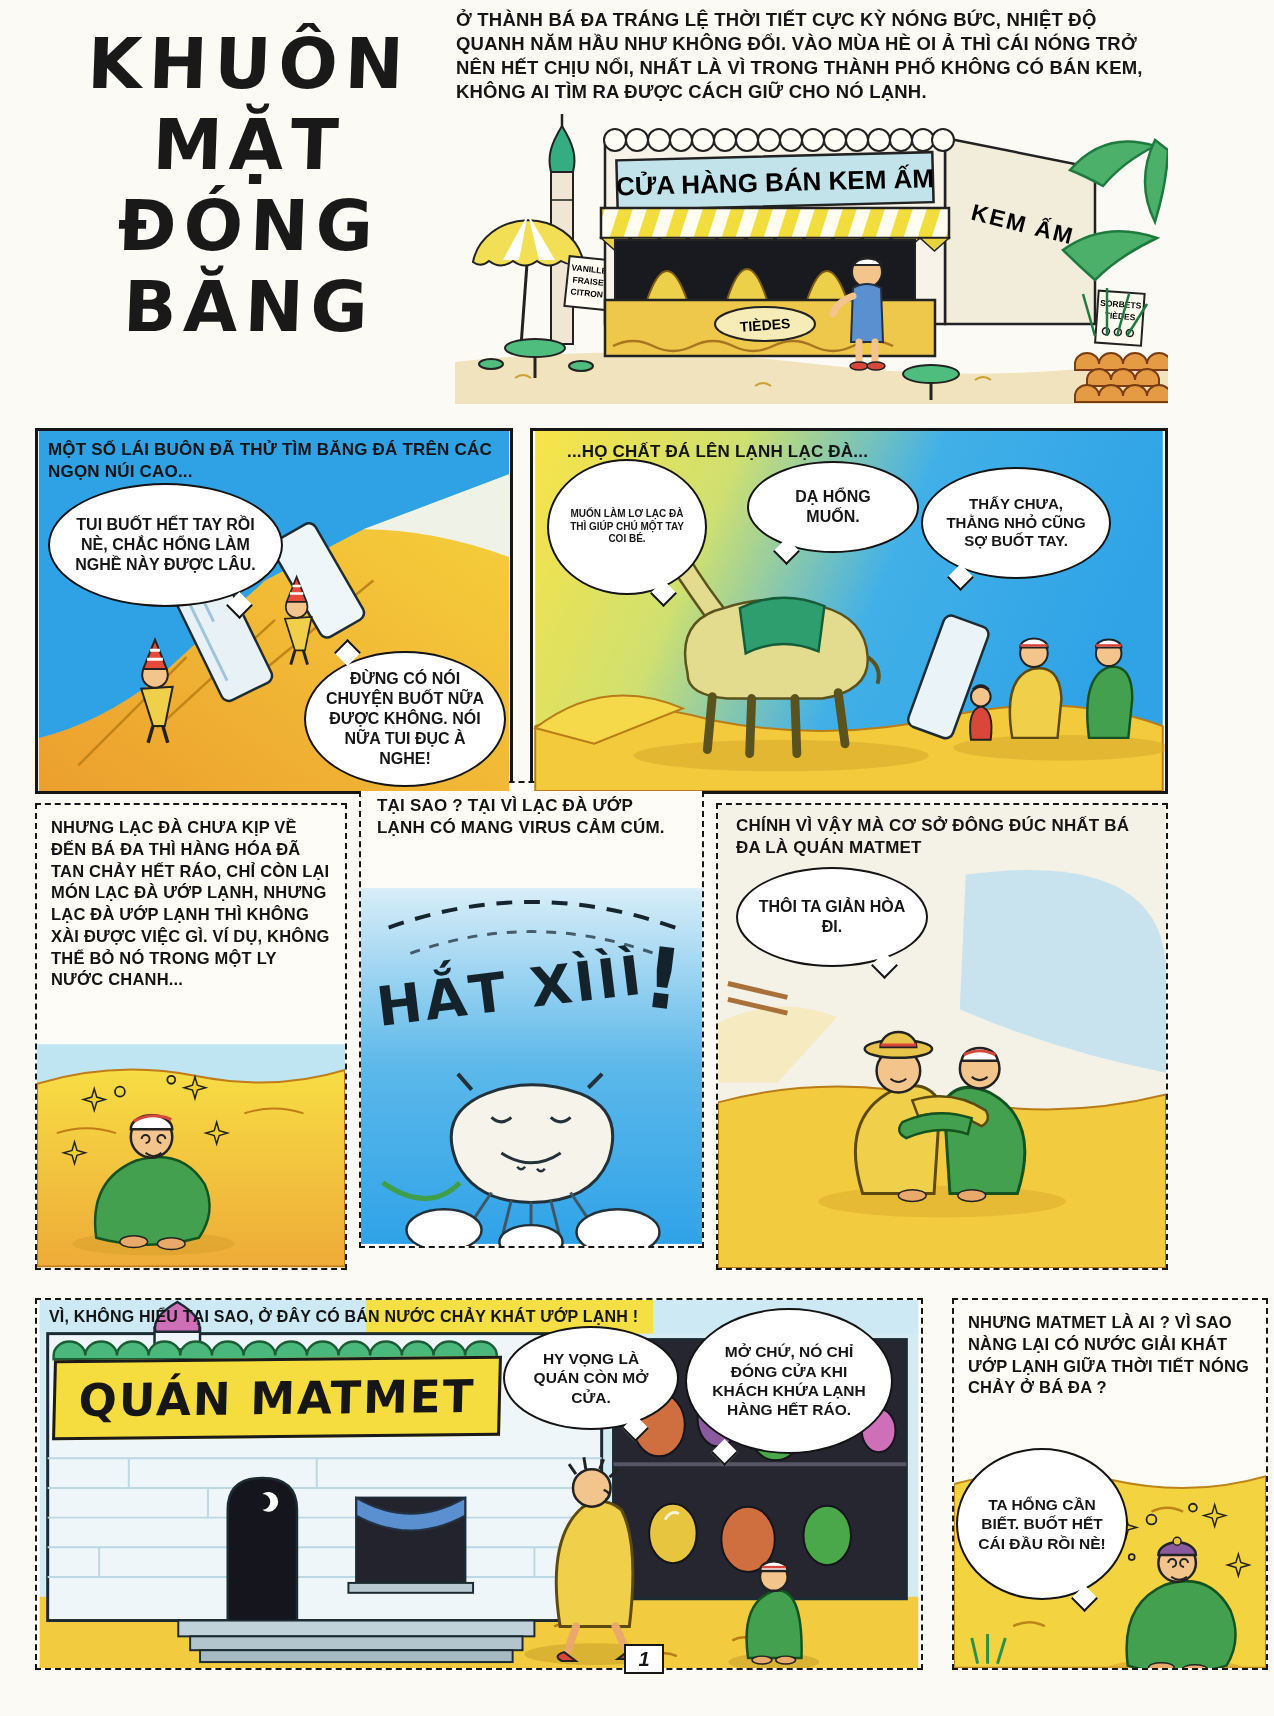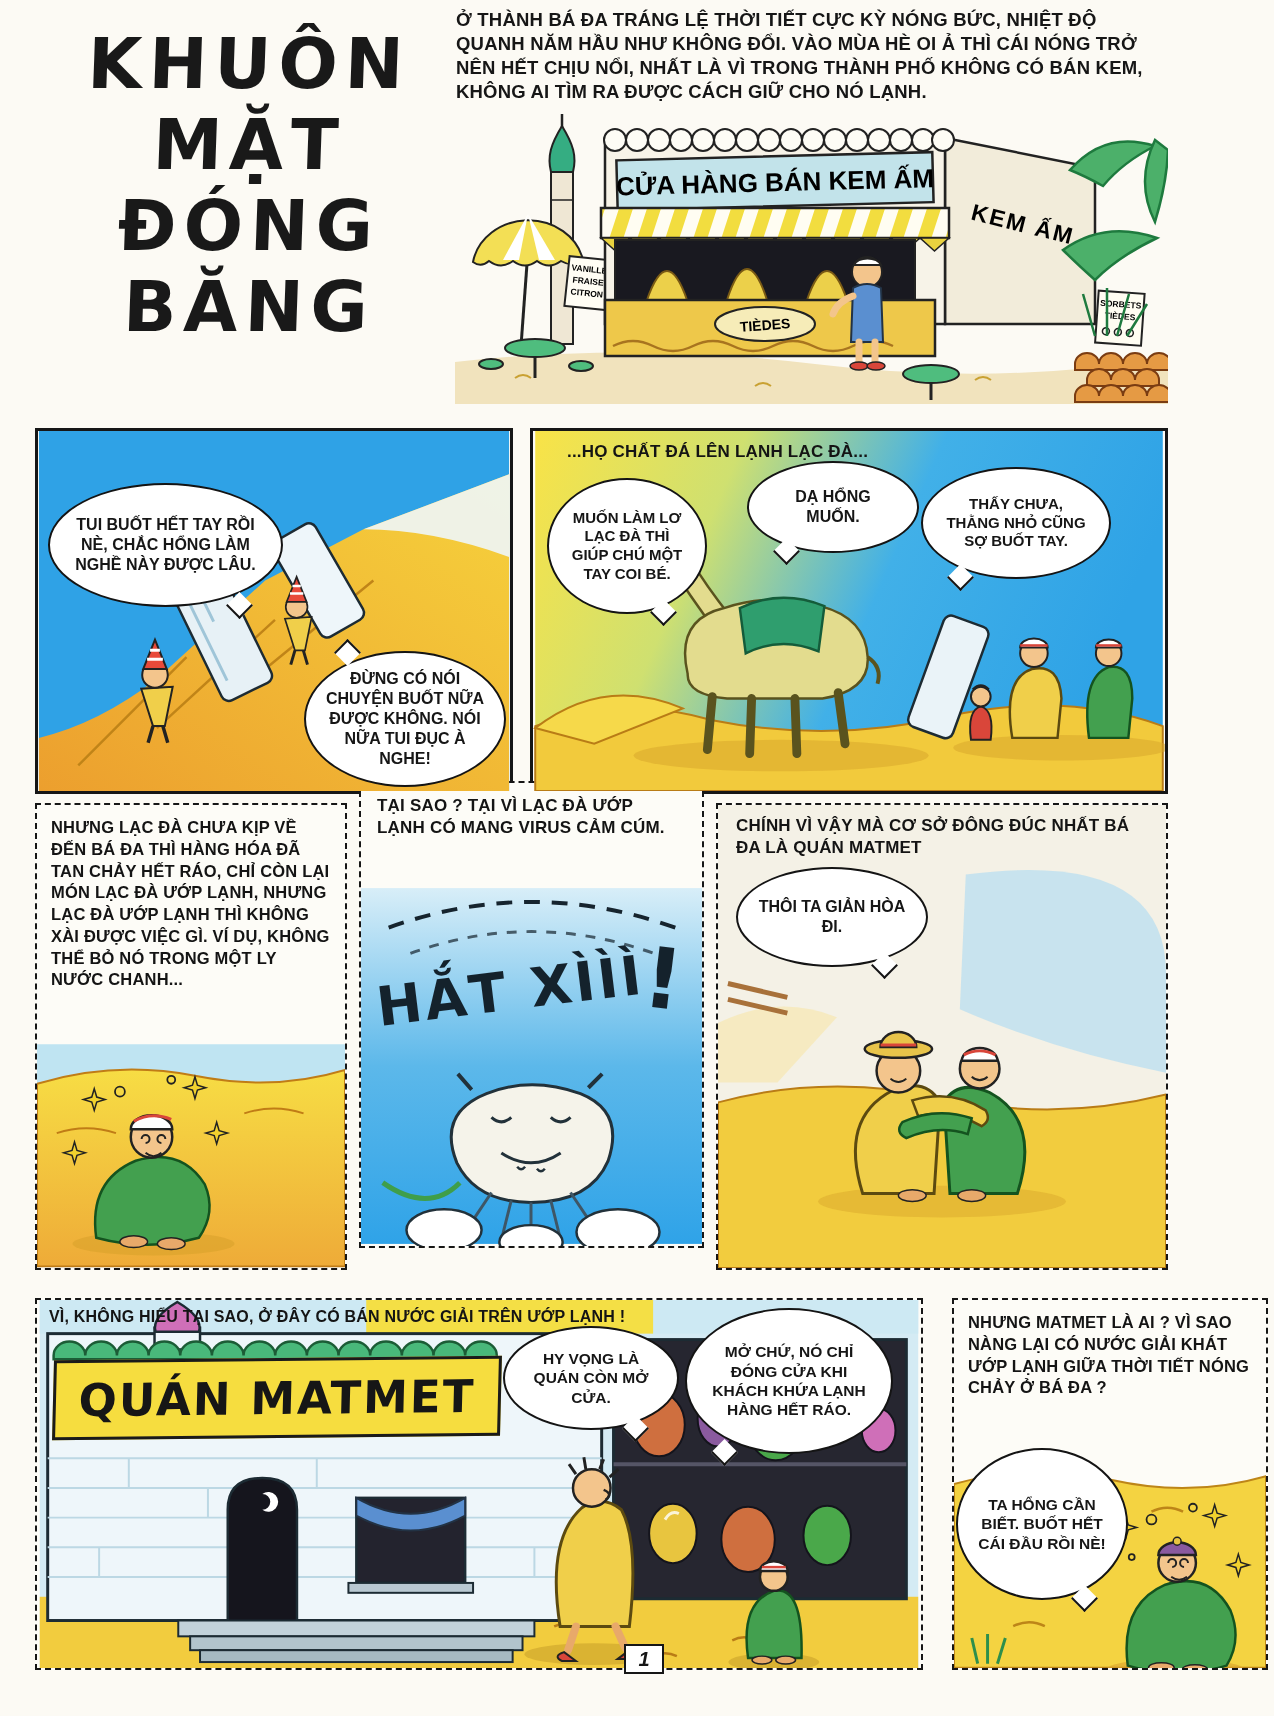--- a/index.html
+++ b/index.html
@@ -188,20 +188,21 @@
         <path d="M-2,46 l-5,17 M8,46 l5,17" stroke="#222" stroke-width="3.5"></path>
       </g>
       <g transform="translate(262,184) scale(0.85)">
         <path d="M-2,46 L-14,8 L18,6 L10,46 Z" fill="#f0cf4a" stroke="#222" stroke-width="2"></path>
         <circle cx="0" cy="-6" r="13" fill="#f3c58c" stroke="#222" stroke-width="2"></circle>
         <path d="M-12,-12 L0,-42 L12,-12 Z" fill="#e84a3a" stroke="#222" stroke-width="2"></path>
         <path d="M-8,-22 h16 M-5,-31 h10" stroke="#fff" stroke-width="3"></path>
         <path d="M-2,46 l-5,17 M8,46 l5,17" stroke="#222" stroke-width="3.5"></path>
       </g>
     </svg>
+    <div class="caption" style="left:10px;top:8px;width:452px;">MỘT SỐ LÁI BUÔN ĐÃ THỬ TÌM BĂNG ĐÁ TRÊN CÁC NGỌN NÚI CAO...</div>
     <div class="bubble tail-br" style="left:10px;top:52px;width:235px;height:124px;">TUI BUỐT HẾT TAY RỒI NÈ, CHẮC HỔNG LÀM NGHỀ NÀY ĐƯỢC LÂU.</div>
     <div class="bubble tail-tl" style="left:266px;top:220px;width:202px;height:136px;">ĐỪNG CÓ NÓI CHUYỆN BUỐT NỮA ĐƯỢC KHÔNG. NÓI NỮA TUI ĐỤC À NGHE!</div>
   </div>
 
   <div class="panel" style="left:530px;top:428px;width:638px;height:366px;">
     <svg class="art" viewBox="0 0 638 366">
       <defs>
         <linearGradient id="skyg" x1="0" y1="0" x2="1" y2="0.25">
           <stop offset="0" stop-color="#f9e347"></stop>
             <stop offset="0.32" stop-color="#cfe070"></stop>
@@ -240,21 +241,21 @@
         </g>
         <g transform="translate(76,-4)">
           <path d="M-18,64 Q-26,2 2,-8 Q26,-12 26,24 L22,64 Z" fill="#43a04f" stroke="#14531f" stroke-width="2.5"></path>
           <circle cx="2" cy="-22" r="13" fill="#f3c58c" stroke="#222" stroke-width="2"></circle>
           <path d="M-11,-28 a13,8 0 0 1 26,0 Z" fill="#fff" stroke="#222" stroke-width="2"></path>
           <path d="M-11,-30 h26" stroke="#d9463a" stroke-width="2.5"></path>
         </g>
       </g>
     </svg>
     <div class="caption" style="left:34px;top:10px;width:420px;">...HỌ CHẤT ĐÁ LÊN LẠNH LẠC ĐÀ...</div>
-    <div class="bubble tail-br" style="left:14px;top:47px;width:160px;height:136px;font-size:15px;">MUỐN LÀM LƠ LẠC ĐÀ THÌ GIÚP CHÚ MỘT TAY COI BÉ.</div>
+    <div class="bubble tail-br" style="left:14px;top:28px;width:160px;height:136px;font-size:10px;">MUỐN LÀM LƠ LẠC ĐÀ THÌ GIÚP CHÚ MỘT TAY COI BÉ.</div>
     <div class="bubble tail-bl" style="left:214px;top:30px;width:172px;height:92px;">DẠ HỔNG MUỐN.</div>
     <div class="bubble tail-bl" style="left:388px;top:36px;width:190px;height:112px;font-size:15px;">THẤY CHƯA, THẰNG NHỎ CŨNG SỢ BUỐT TAY.</div>
   </div>
 
   <div class="panel dashed" style="left:35px;top:803px;width:312px;height:467px;">
     <svg class="art" style="top:auto;bottom:0;height:255px;" viewBox="0 0 312 255">
       <defs>
         <linearGradient id="sand1" x1="0" y1="0" x2="0" y2="1">
           <stop offset="0" stop-color="#f7dd44"></stop>
             <stop offset="1" stop-color="#eeab38"></stop>
@@ -409,21 +410,21 @@
       <g transform="translate(742,300)">
         <ellipse cx="0" cy="66" rx="46" ry="9" fill="#caa22c" opacity="0.6"></ellipse>
         <path d="M-26,62 Q-34,6 0,-6 Q30,-12 28,62 Z" fill="#43a04f" stroke="#14531f" stroke-width="2.5"></path>
         <circle cx="0" cy="-20" r="14" fill="#f3c58c" stroke="#222" stroke-width="2.5"></circle>
         <path d="M-14,-26 a14,10 0 0 1 28,0 Z" fill="#fff" stroke="#222" stroke-width="2.5"></path>
         <path d="M-12,-30 h24" stroke="#d9463a" stroke-width="2.5"></path>
         <ellipse cx="-12" cy="64" rx="10" ry="4" fill="#e8a96a" stroke="#222" stroke-width="1.5"></ellipse>
         <ellipse cx="12" cy="64" rx="10" ry="4" fill="#e8a96a" stroke="#222" stroke-width="1.5"></ellipse>
       </g>
     </svg>
-    <div class="caption" style="left:12px;top:6px;width:720px;font-size:16px;">VÌ, KHÔNG HIỂU TẠI SAO, Ở ĐÂY CÓ BÁN NƯỚC GIẢI TRÊN ƯỚP LẠNH !</div>
+    <div class="caption" style="left:12px;top:6px;width:720px;font-size:16px;">VÌ, KHÔNG HIỂU TẠI SAO, Ở ĐÂY CÓ BÁN NƯỚC CHẢY KHÁT ƯỚP LẠNH !</div>
     <div id="matmet-sign">QUÁN MATMET</div>
     <div class="bubble tail-br" style="left:466px;top:26px;width:176px;height:104px;font-size:15.5px;">HY VỌNG LÀ QUÁN CÒN MỞ CỬA.</div>
     <div class="bubble tail-bl" style="left:648px;top:8px;width:208px;height:146px;font-size:15.5px;">MỞ CHỨ, NÓ CHỈ ĐÓNG CỬA KHI KHÁCH KHỨA LẠNH HÀNG HẾT RÁO.</div>
   </div>
 
   <div class="panel dashed" style="left:952px;top:1298px;width:316px;height:372px;">
     <svg class="art" viewBox="0 0 316 372">
       <rect width="316" height="372" fill="#fdfcf7"></rect>
       <path d="M0,372 L0,186 Q80,164 160,182 Q240,200 316,178 L316,372 Z" fill="#f4d341" stroke="#bd8518" stroke-width="2"></path>
       <path d="M30,230 q16,-8 32,0 M200,214 q16,-8 32,0 M60,330 q16,-8 32,0" stroke="#bd8518" stroke-width="2.5" fill="none"></path>

